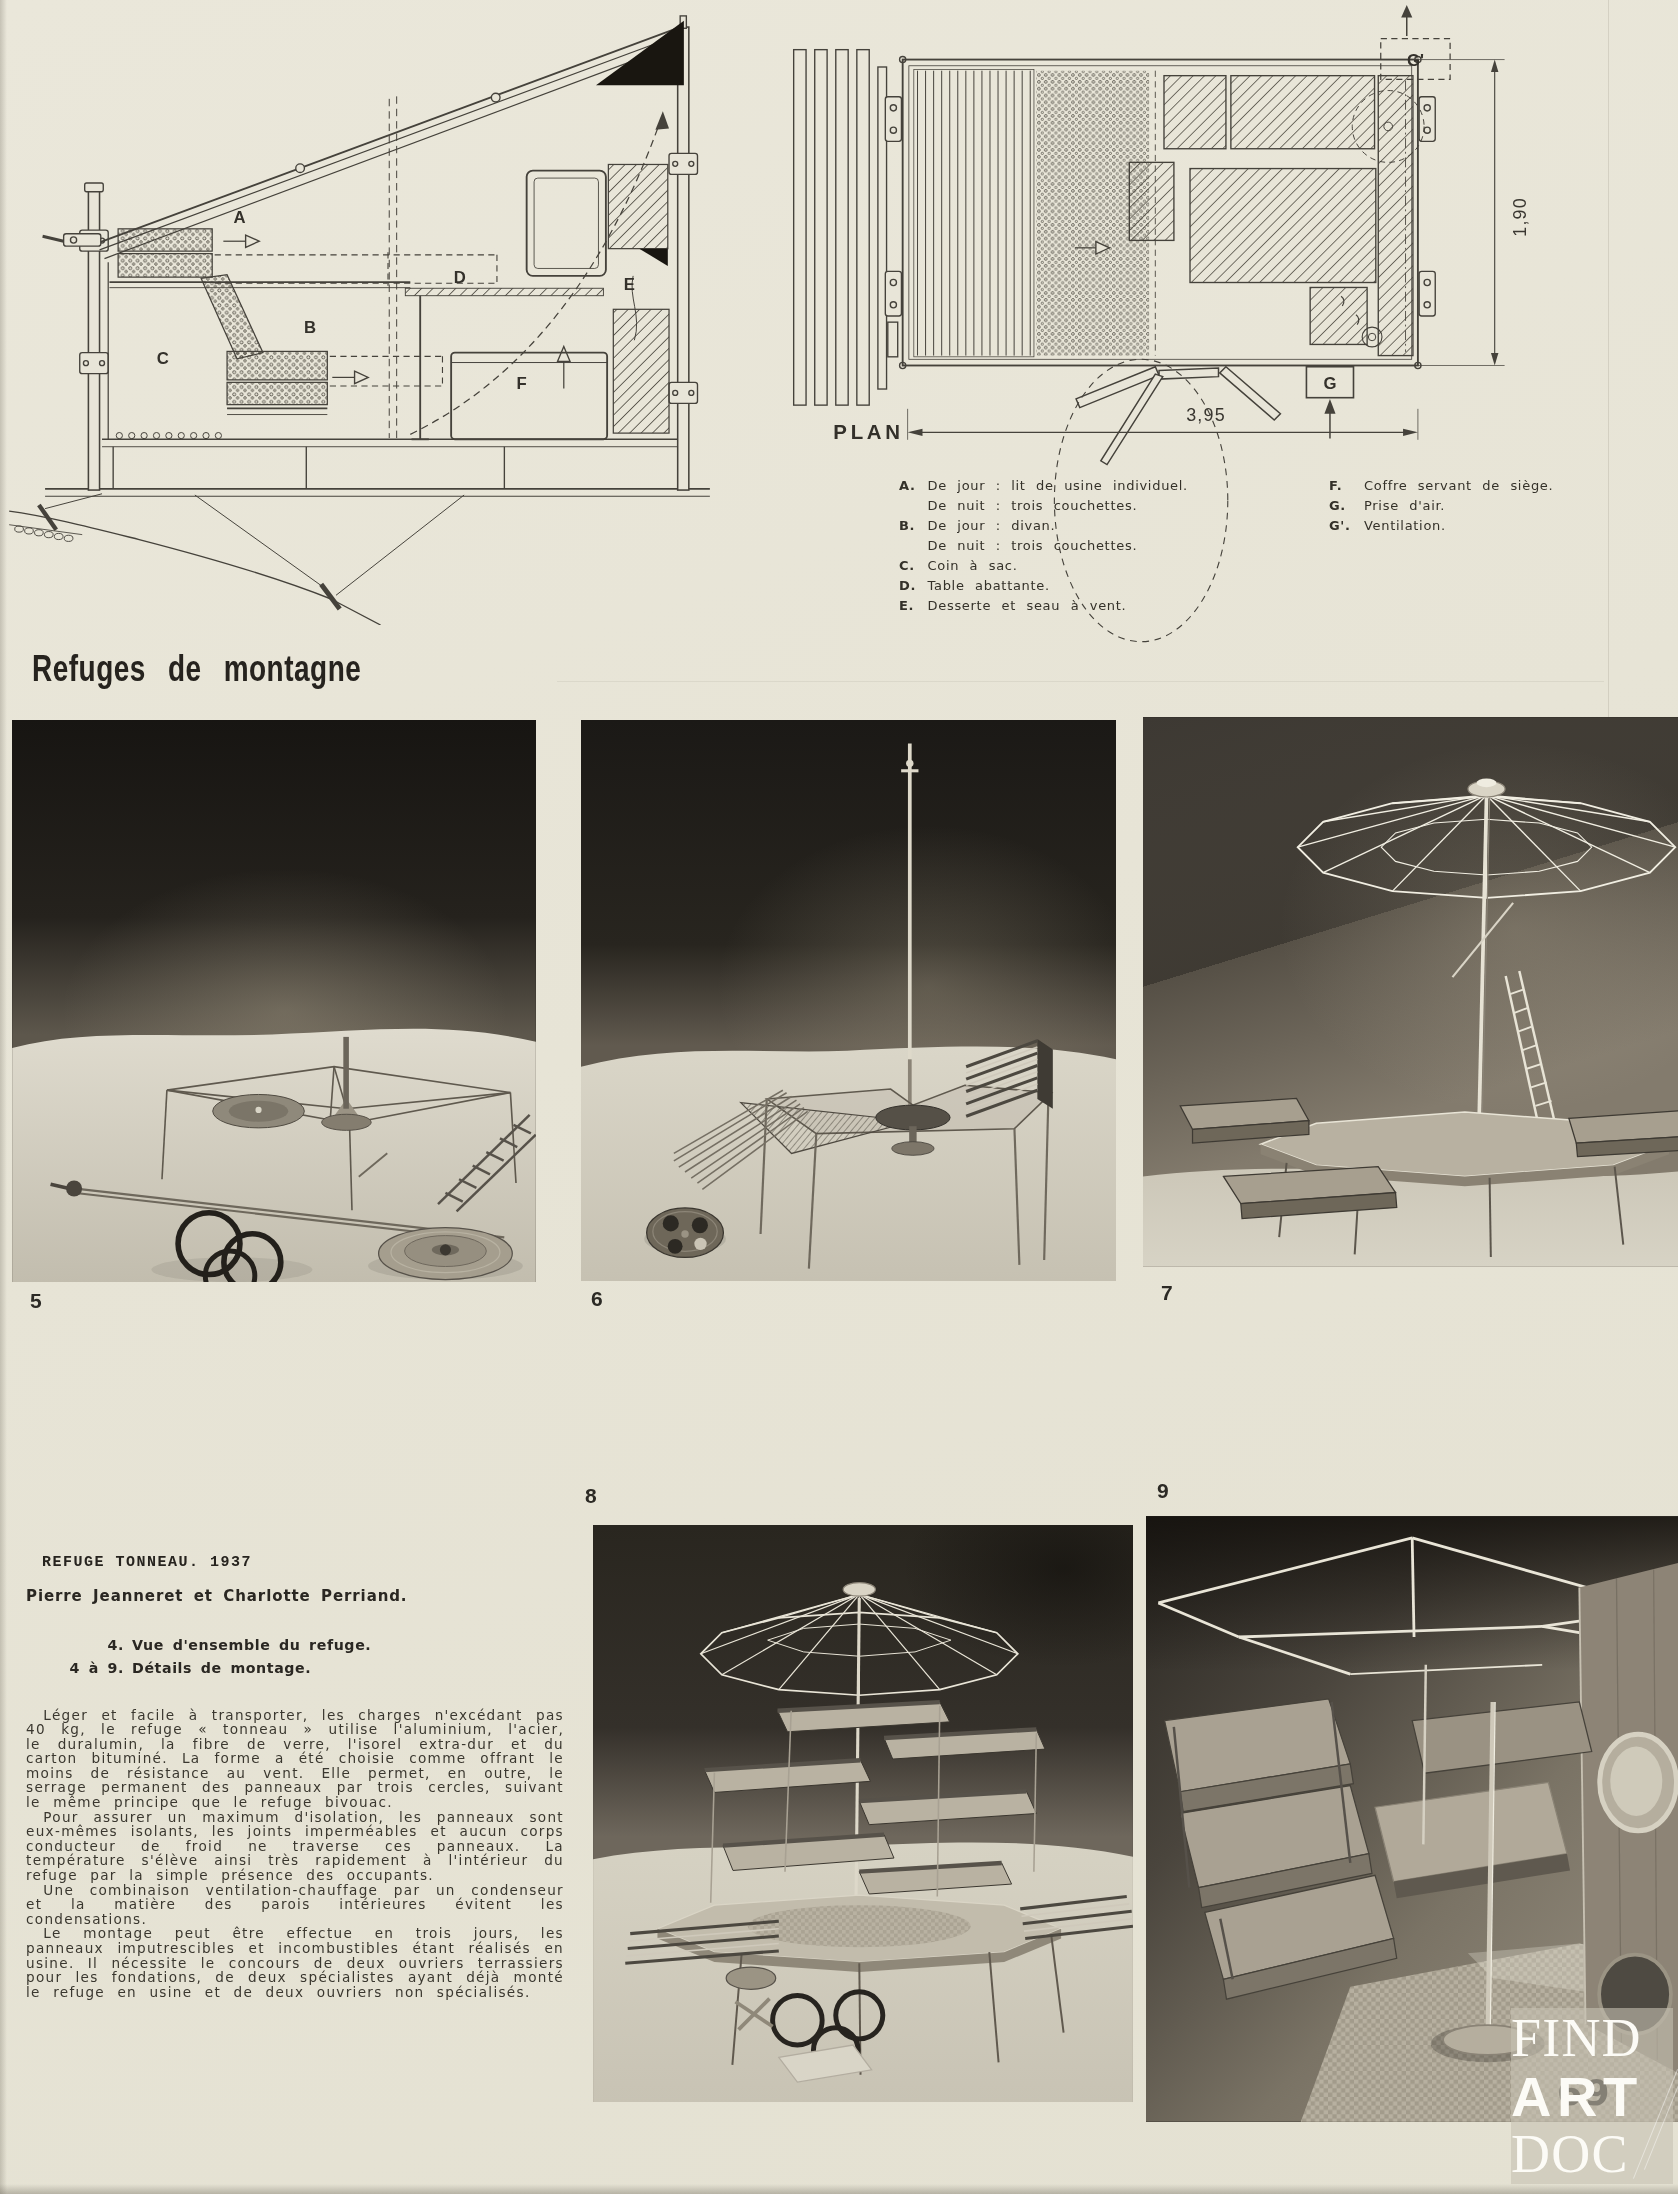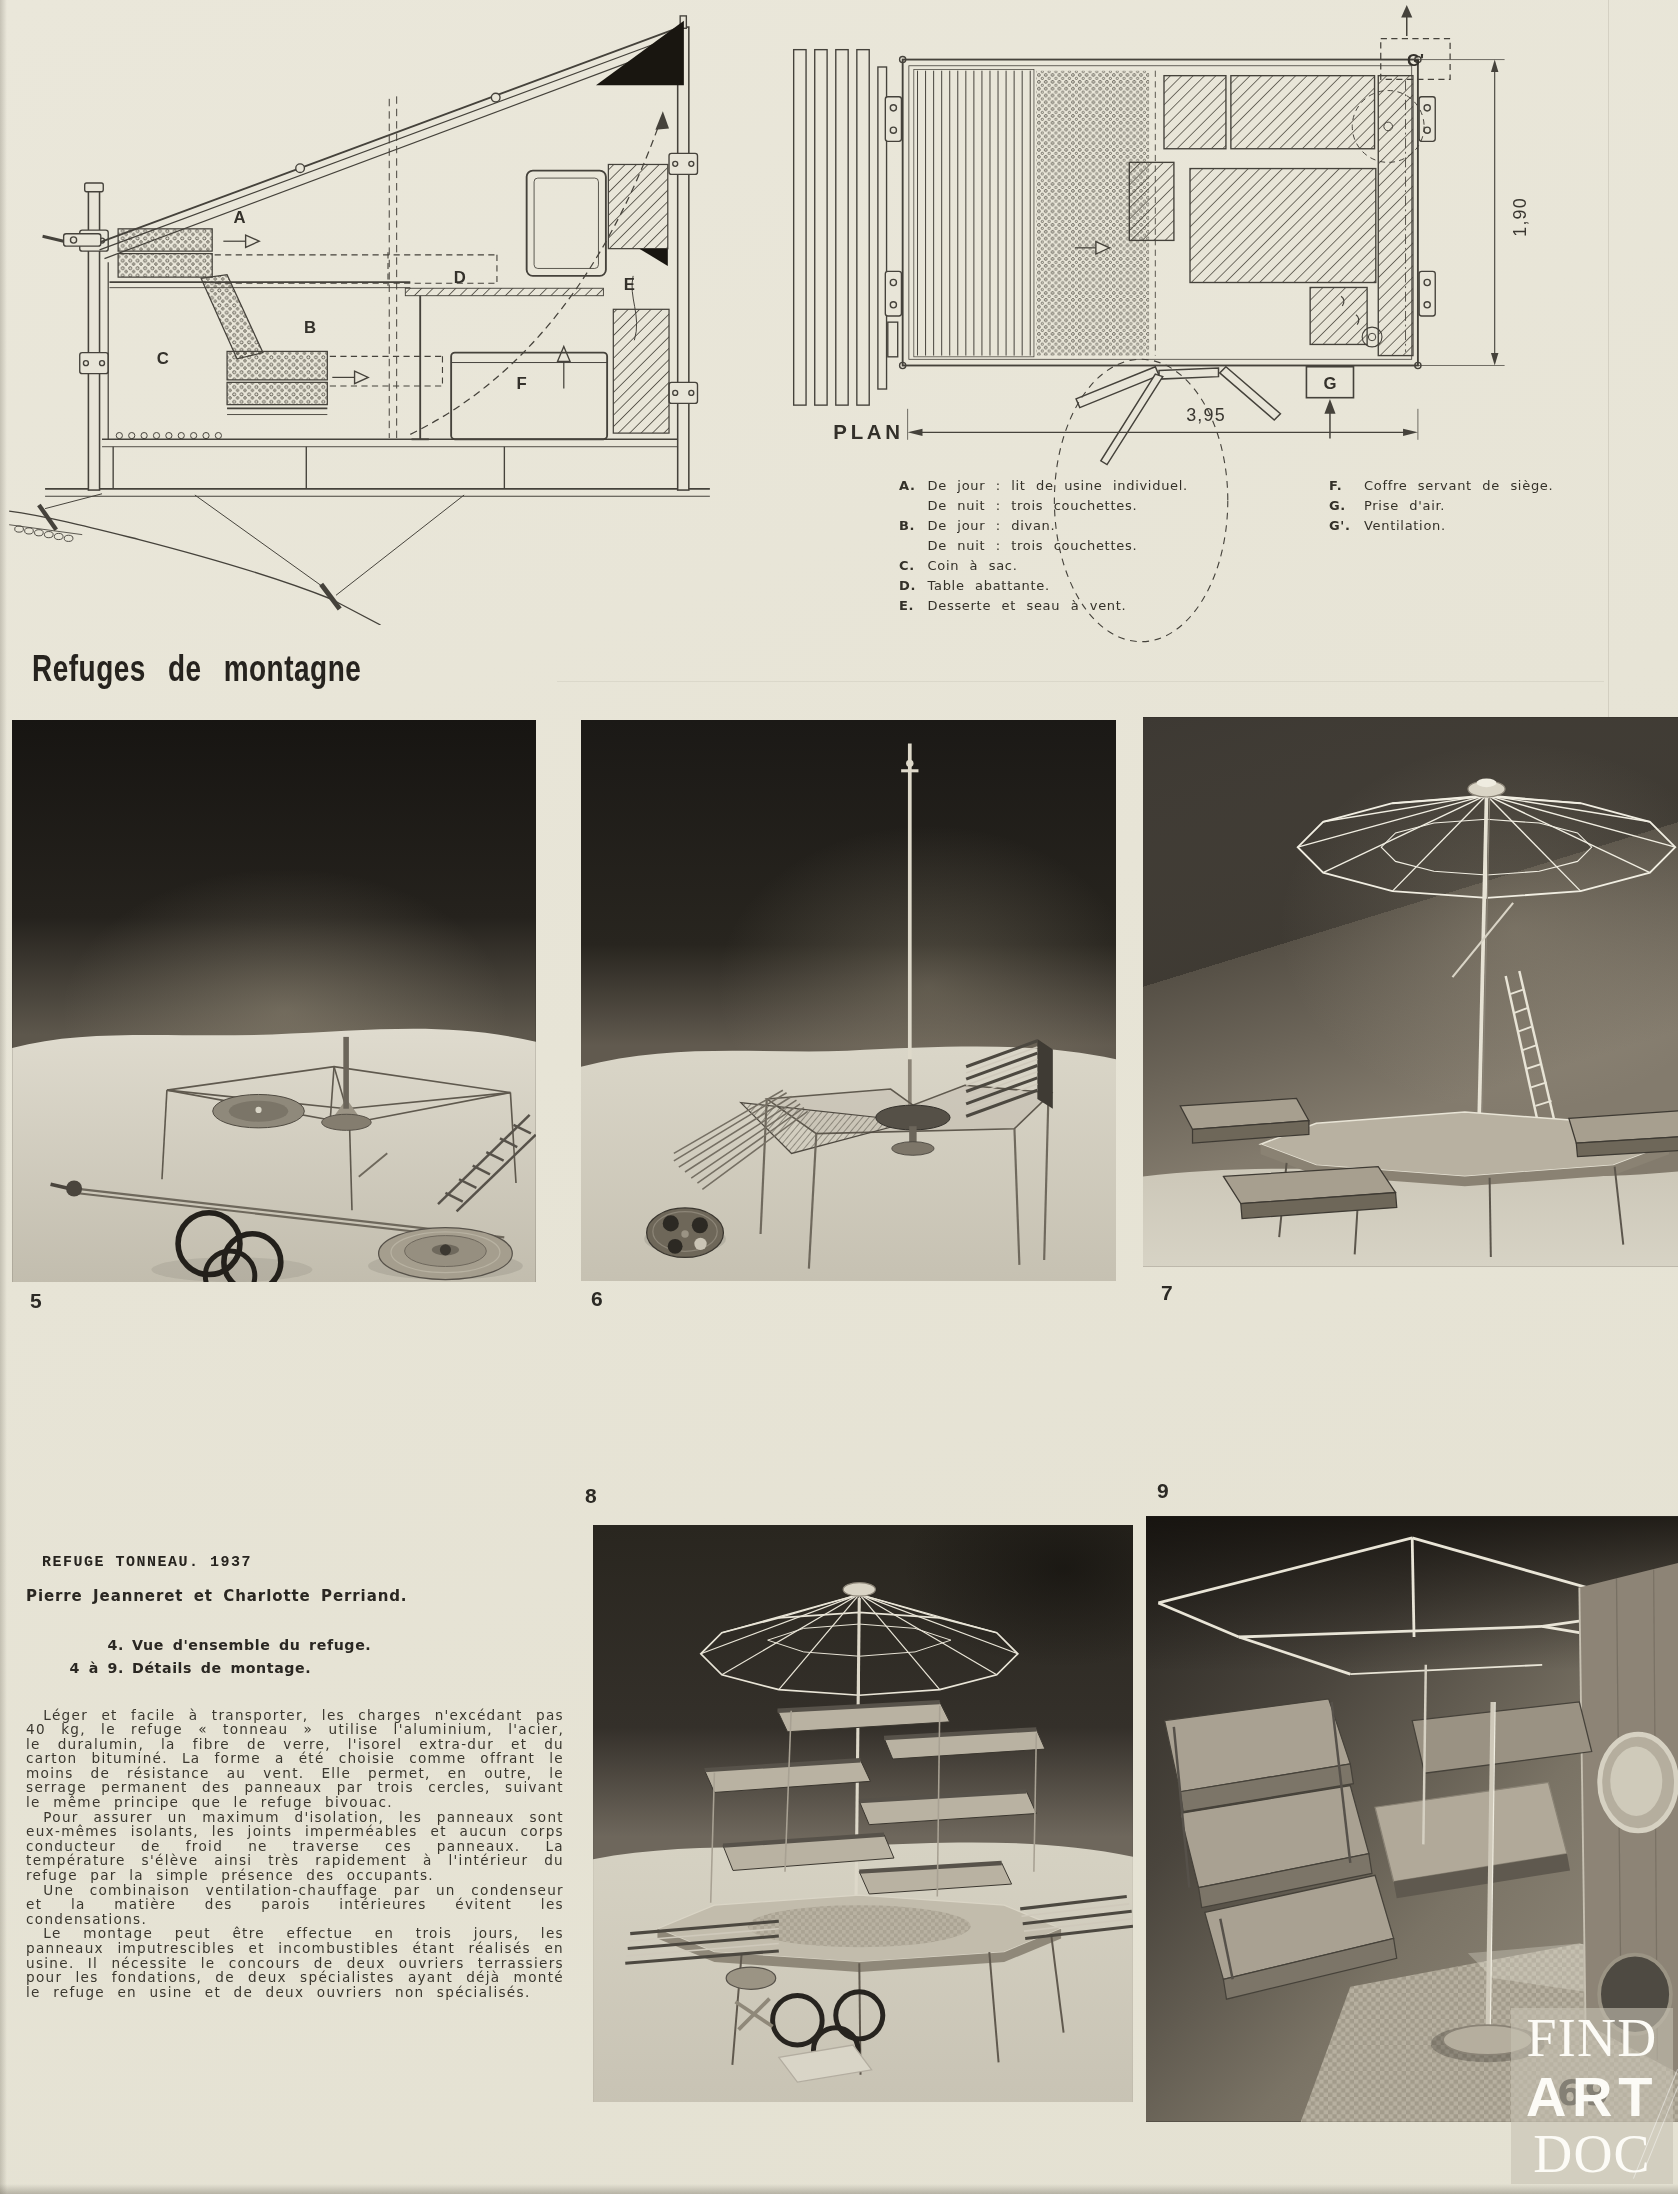--- a/index.html
+++ b/index.html
@@ -23,21 +23,21 @@
   .fignum{position:absolute;font-weight:700;font-size:21px;color:#2c2a25;font-family:"Liberation Sans",sans-serif;}
   .article{position:absolute;left:26px;top:1538px;width:538px;}
   .article h2{margin:16px;font-family:Liberation Mono, monospace;font-size:15px;font-weight:700;letter-spacing:1.5px;color:#26231e;}
   .article .authors{margin:16px 0 0 0;font-weight:700;font-size:15px;letter-spacing:0.9px;word-spacing:4.3px;color:#2a2722;}
   .captions{margin-top:28.5px;font-weight:700;font-size:14.2px;color:#2a2722;letter-spacing:0.6px;word-spacing:3.1px;}
   .cap-row{display:flex;line-height:23.5px;}
   .cap-num{width:98px;text-align:right;padding-right:8px;flex:0 0 auto;}
   .body-text{margin-top:27px;font-size:13.6px;line-height:14.6px;letter-spacing:1.3px;word-spacing:6.8px;text-align:justify;color:#3a372f;}
   .body-text p{margin:0;text-indent:17.3px;}
   .pagenum{position:absolute;left:1557px;top:2072px;font-weight:700;font-size:36px;letter-spacing:2.5px;color:#221f1a;z-index:3;}
-  .watermark{position:absolute;left:1511px;top:2008px;width:162px;height:176px;background:rgba(199,193,178,.60);z-index:4;display:flex;flex-direction:column;align-items:center;justify-content:center;}
+  .watermark{position:absolute;left:1511px;top:2008px;width:162px;height:176px;background:rgba(199,193,178,.60);z-index:4;display:flex;flex-direction:column;align-items:flex-start;justify-content:center;}
   .wm1,.wm3{font-family:"Liberation Serif",serif;font-size:54px;line-height:57px;color:#fcfbf6;letter-spacing:1.2px;}
   .wm2{font-family:"Liberation Sans",sans-serif;font-weight:900;font-size:56px;line-height:59px;color:#fcfbf6;letter-spacing:5.6px;}
   .curl{position:absolute;background:rgba(255,255,255,.45);width:1.2px;height:118px;z-index:5;}
 </style>
 </head>
 <body>
 
 <div id="page">
 
   <div class="abs edge-left"></div>

